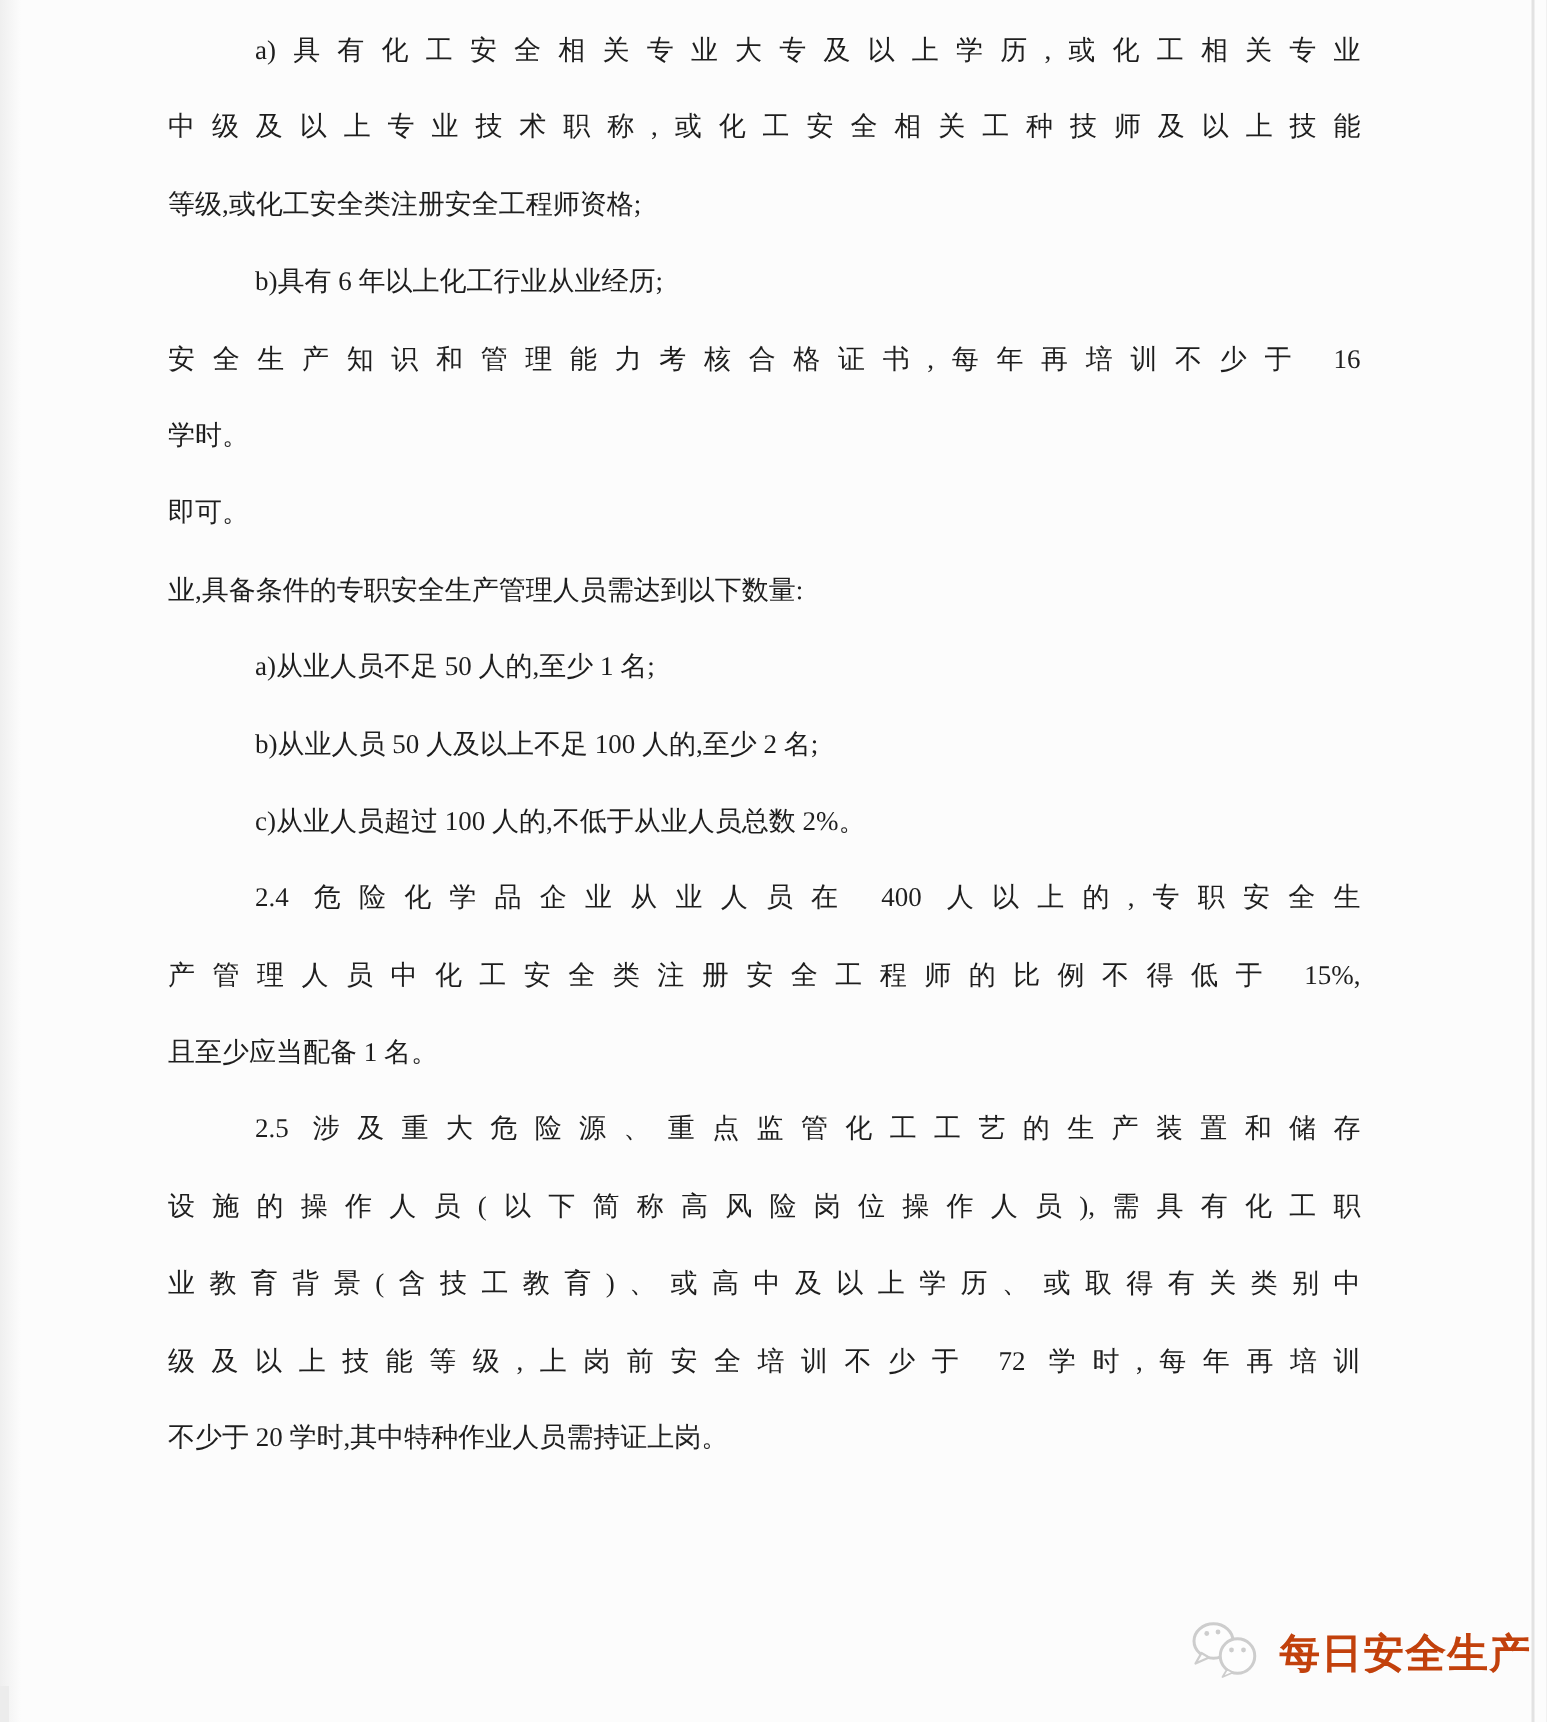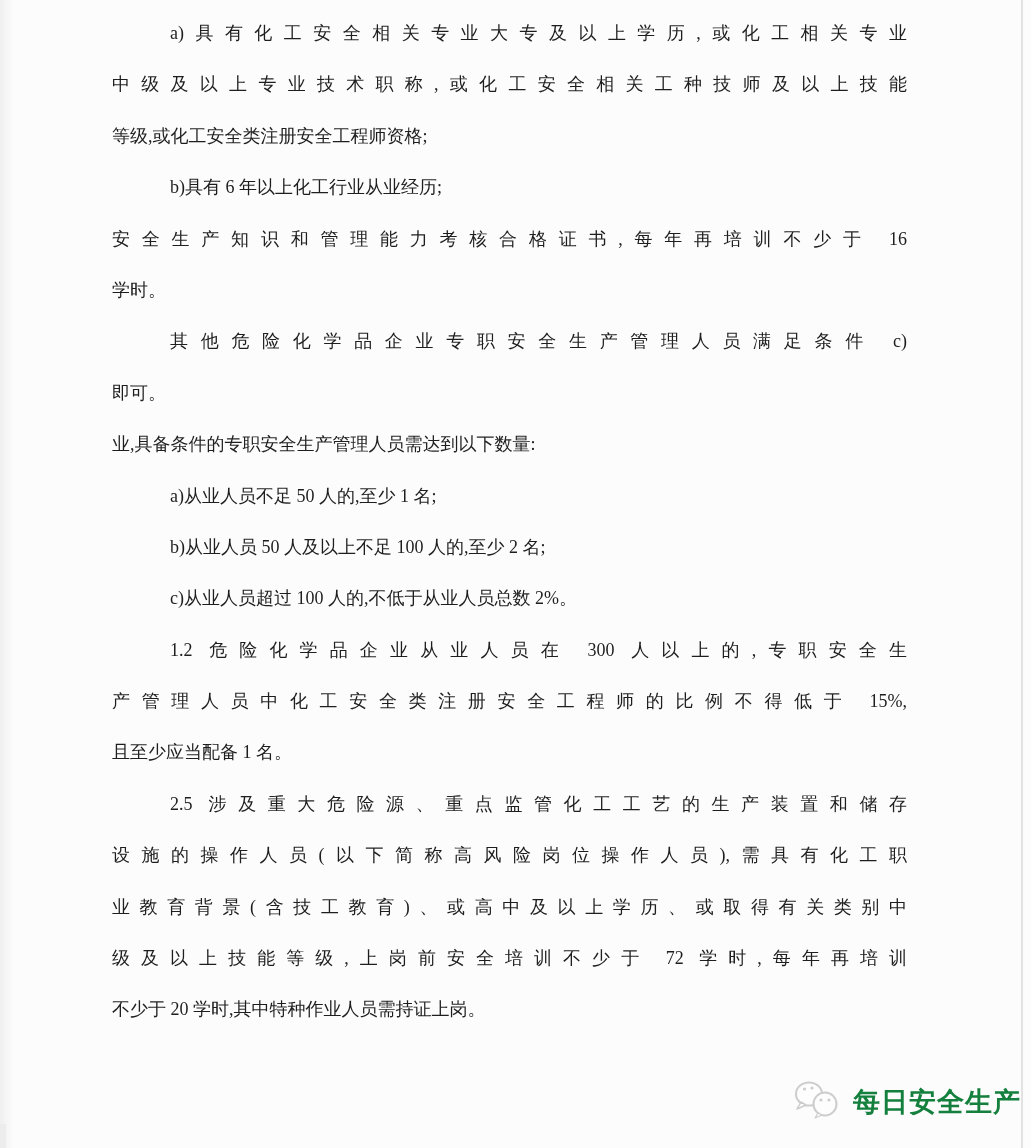--- a/index.html
+++ b/index.html
@@ -40,21 +40,21 @@
     text-align-last:justify;
   }
   .watermark {
     position:absolute; left:794px; top:1080px;
     display:flex; align-items:center; gap:7px;
   }
   .wm-text {
     font-family:"Liberation Sans","DejaVu Sans",sans-serif;
     font-weight:bold;
     font-size:27px;
-    color:#15803d;
+    color:#c2410c;
     letter-spacing:1px;
     white-space:nowrap;
   }
   .mascot { display:block; }
 </style>
 </head>
 <body>
 
 <div class="page">
 
@@ -62,27 +62,26 @@
   <div class="scan-line"></div>
   <div class="corner-mark"></div>
 
   <main class="doc">
     <div class="line indent justify">a)具有化工安全相关专业大专及以上学历,或化工相关专业</div>
     <div class="line justify">中级及以上专业技术职称,或化工安全相关工种技师及以上技能</div>
     <div class="line">等级,或化工安全类注册安全工程师资格;</div>
     <div class="line indent">b)具有 6 年以上化工行业从业经历;</div>
     <div class="line justify">安全生产知识和管理能力考核合格证书,每年再培训不少于 16</div>
     <div class="line">学时。</div>
-    <div class="line indent justify">其他危险化学品企业专职安全生产管理人员满足条件 c)</div>
     <div class="line">即可。</div>
     <div class="line">业,具备条件的专职安全生产管理人员需达到以下数量:</div>
     <div class="line indent">a)从业人员不足 50 人的,至少 1 名;</div>
     <div class="line indent">b)从业人员 50 人及以上不足 100 人的,至少 2 名;</div>
     <div class="line indent">c)从业人员超过 100 人的,不低于从业人员总数 2%。</div>
-    <div class="line indent justify">1.2 危险化学品企业从业人员在 300 人以上的,专职安全生</div>
+    <div class="line indent justify">2.4 危险化学品企业从业人员在 400 人以上的,专职安全生</div>
     <div class="line justify">产管理人员中化工安全类注册安全工程师的比例不得低于 15%,</div>
     <div class="line">且至少应当配备 1 名。</div>
     <div class="line indent justify">2.5 涉及重大危险源、重点监管化工工艺的生产装置和储存</div>
     <div class="line justify">设施的操作人员(以下简称高风险岗位操作人员),需具有化工职</div>
     <div class="line justify">业教育背景(含技工教育)、或高中及以上学历、或取得有关类别中</div>
     <div class="line justify">级及以上技能等级,上岗前安全培训不少于 72 学时,每年再培训</div>
     <div class="line">不少于 20 学时,其中特种作业人员需持证上岗。</div>
   </main>
 
   <div class="watermark">

